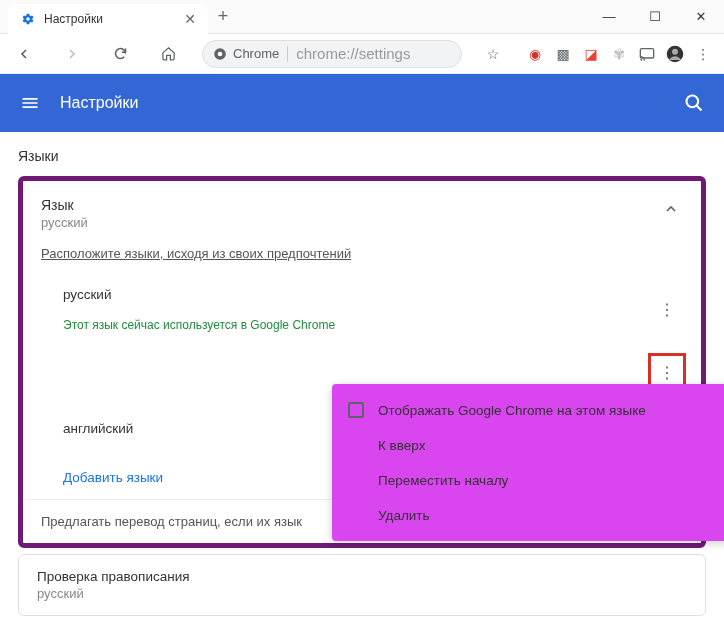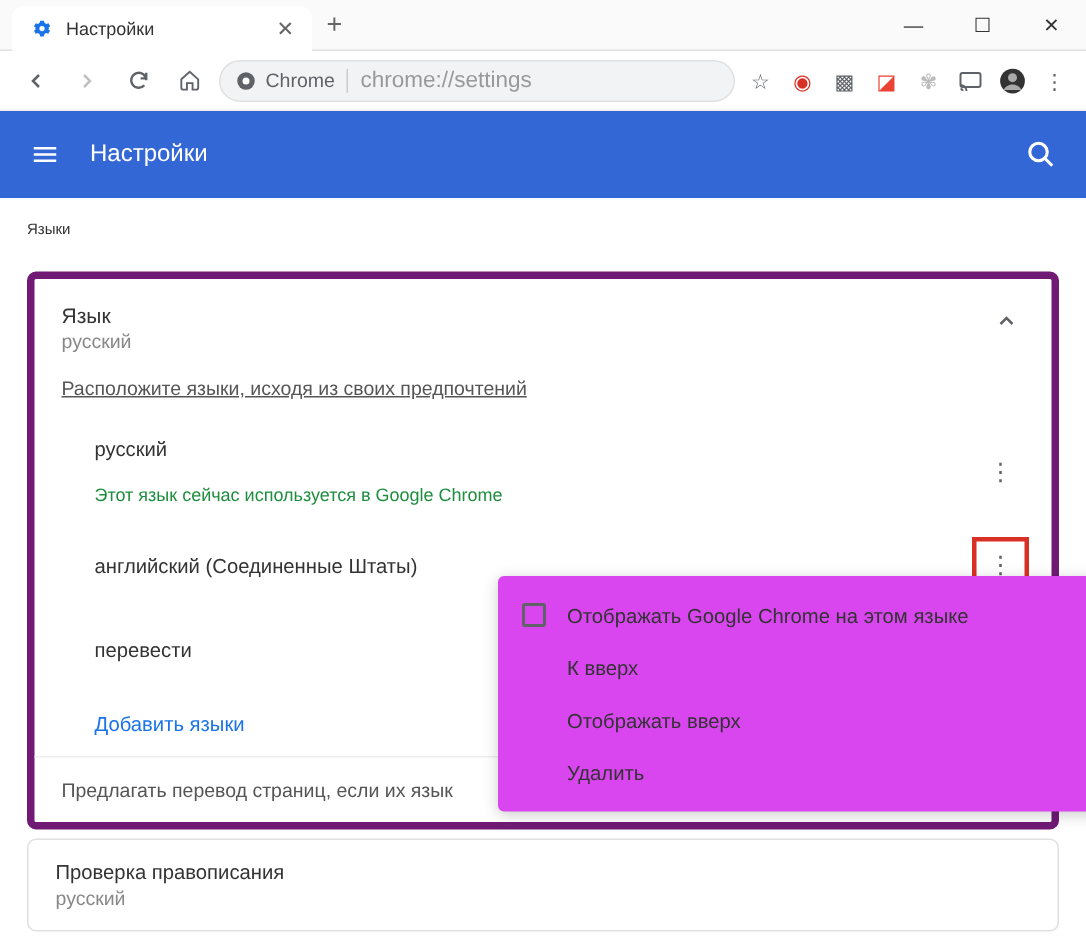--- a/index.html
+++ b/index.html
@@ -9,39 +9,39 @@
   .titlebar { height: 34px; background: #fafafa; display: flex; align-items: stretch; border-bottom: 1px solid #e0e0e0; }
   .tab { display: flex; align-items: center; gap: 8px; padding: 0 12px; background: #fff; border-top-left-radius: 8px; border-top-right-radius: 8px; margin-top: 4px; margin-left: 8px; height: 30px; min-width: 200px; }
   .tab-icon { width: 16px; height: 16px; display: inline-flex; align-items: center; justify-content: center; color: #1a73e8; }
   .tab-title { font-size: 12px; color: #333; flex: 1; }
   .tab-close { font-size: 14px; color: #666; cursor: pointer; }
   .newtab { width: 30px; display: flex; align-items: center; justify-content: center; font-size: 18px; color: #666; cursor: pointer; }
   .wincontrols { margin-left: auto; display: flex; }
   .winbtn { width: 46px; display: flex; align-items: center; justify-content: center; font-size: 13px; color: #333; cursor: pointer; }
   
   
-  .toolbar { height: 40px; display: flex; align-items: center; gap: 6px; padding: 0 10px; background: #fff; border-bottom: 1px solid #eee; }
+  .toolbar { height: 40px; display: flex; align-items: center; gap: 20px; padding: 0 10px; background: #fff; border-bottom: 1px solid #eee; }
   .navicon { width: 28px; height: 28px; display: flex; align-items: center; justify-content: center; color: #5f6368; border-radius: 50%; cursor: pointer; font-size: 15px; }
   .omnibox { flex: 1; height: 28px; border: 1px solid #e0e0e0; border-radius: 14px; display: flex; align-items: center; padding: 0 10px; gap: 8px; background: #f1f3f4; }
   .omnibox .chrome-chip { font-size: 13px; color: #5f6368; display: flex; align-items: center; gap: 6px; }
   .omnibox .chrome-chip .chiplabel { color: #5f6368; }
   .omnibox .divider { width: 1px; height: 16px; background: #ccc; }
   .omnibox .url { font-size: 15px; color: #999; }
   .exticons { display: flex; gap: 6px; align-items: center; }
   .extbtn { width: 22px; height: 22px; display: flex; align-items: center; justify-content: center; cursor: pointer; font-size: 14px; color: #5f6368; }
   
   
   .appheader { height: 58px; background: #3367d6; display: flex; align-items: center; padding: 0 20px; color: #fff; gap: 20px; }
   .hamburger { cursor: pointer; }
   .apptitle { font-size: 16px; flex: 1; }
   .searchicon { cursor: pointer; }
   
   
   .content { padding: 16px 18px; background: #fff; }
-  .section-label { font-size: 10px; color: #333; margin-bottom: 22px; }
+  .section-label { font-size: 14px; color: #333; margin-bottom: 12px; }
   
   .card { border: 5px solid #701a75; border-radius: 6px; background: #fff; margin-bottom: 6px; }
   .card-header { padding: 16px 18px 8px 18px; display: flex; align-items: flex-start; }
   .card-header .headtxt { flex: 1; }
   .card-title { font-size: 14px; color: #333; }
   .card-subtitle { font-size: 13px; color: #888; margin-top: 2px; }
   .chev { color: #5f6368; cursor: pointer; padding: 4px; }
   
   .instruction { font-size: 13px; color: #555; padding: 8px 18px 14px; text-decoration: underline; }
   
@@ -181,26 +181,25 @@
 
     <div class="langrow">
       <div>
         <div class="langname">русский</div>
         <div class="subnote">Этот язык сейчас используется в Google Chrome</div>
       </div>
       <div class="rowmenu">⋮</div>
     </div>
 
     <div class="langrow hl">
-      <div class="langname">английский (Соединенные Штаты)</div>
       <div class="rowmenu">⋮</div>
     </div>
 
     <div class="langrow">
-      <div class="langname">перевести</div>
+      <div class="langname">английский</div>
       <div class="rowmenu">⋮</div>
     </div>
 
     <div class="addlink">Добавить языки</div>
 
     <div class="offertxt" style="border-top:1px solid #eee">Предлагать перевод страниц, если их язык</div>
   </div>
 
   <div class="spellcard">
     <div class="spelltitle">Проверка правописания</div>
@@ -210,18 +209,18 @@
 
 <div class="popup">
   <div class="popup-row">
     <span class="checkbox"></span>
     <span>Отображать Google Chrome на этом языке</span>
   </div>
   <div class="popup-row textonly">
     <span>К вверх</span>
   </div>
   <div class="popup-row textonly">
-    <span>Отображать вверх</span>
+    <span>Переместить началу</span>
   </div>
   <div class="popup-row textonly">
     <span>Удалить</span>
   </div>
 </div>
 
 </body></html>

